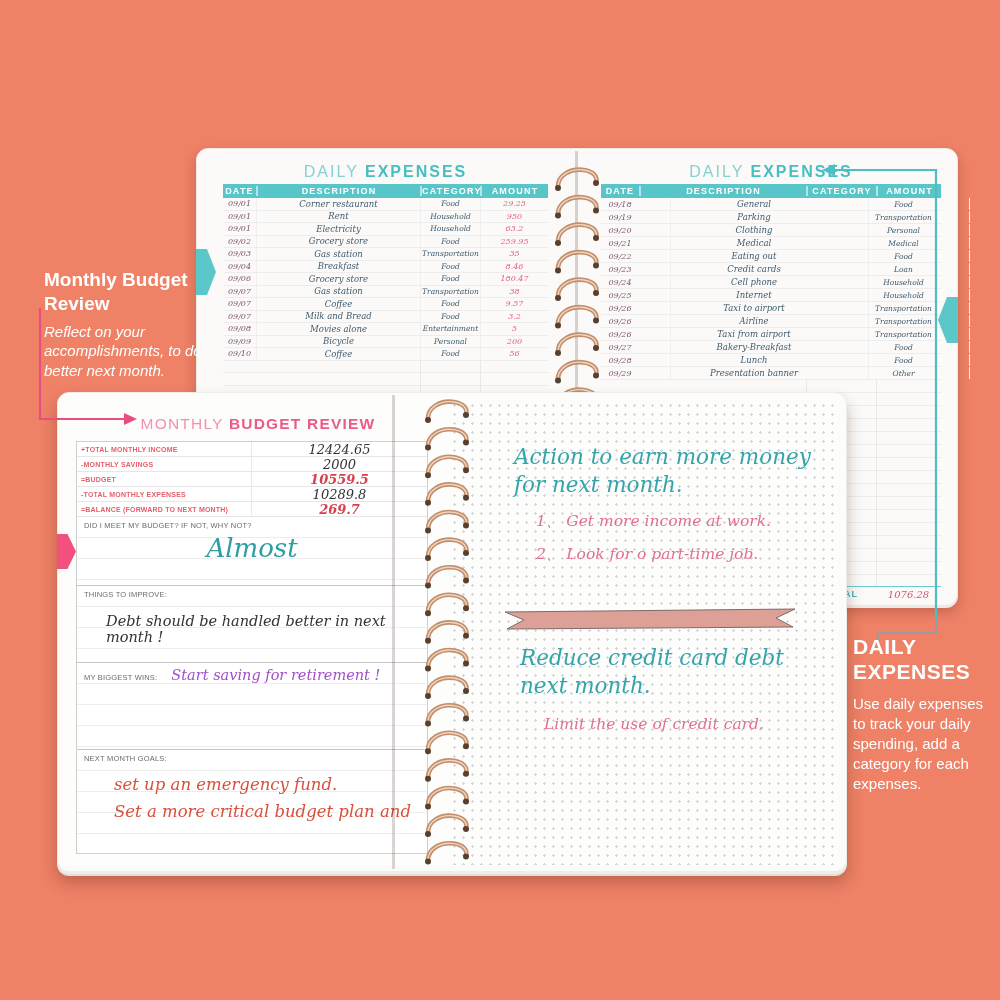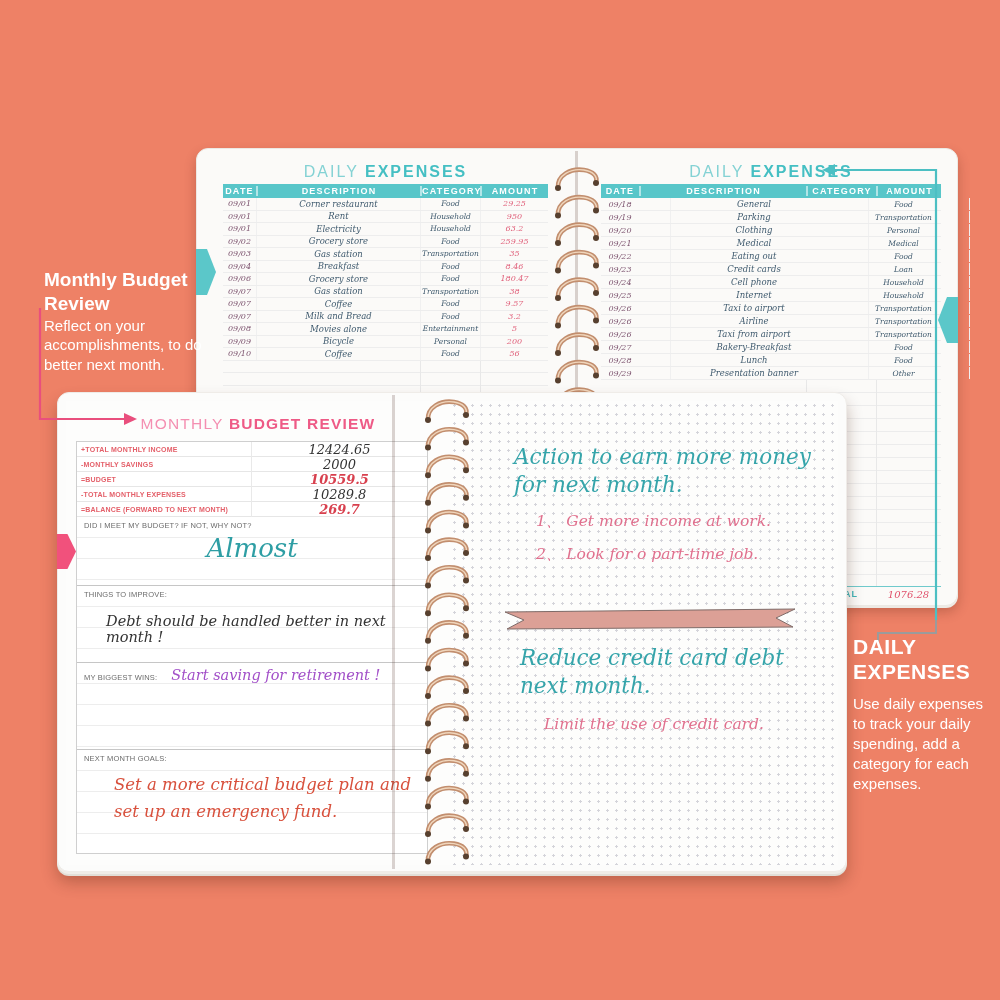--- a/index.html
+++ b/index.html
@@ -93,21 +93,21 @@
   
   .spiral { position:absolute; z-index:3; }
   .spiral-top { left:354px; top:16px; }
   .spiral-bot { left:363px; top:4px; }
 
   
   .connectors { position:absolute; left:0; top:0; z-index:10; pointer-events:none; }
   .ann { position:absolute; z-index:11; color:#FFFFFF; }
   .ann-left { left:44px; top:268px; width:175px; }
   .ann-left h2 { font-size:19px; font-weight:700; line-height:1.25; }
-  .ann-left p { font-size:15px; line-height:1.3; width:163px; }
+  .ann-left p { font-size:15px; line-height:1.3; margin-top:6px; width:163px;font-style:italic; }
   .ann-right { left:853px; top:634px; width:146px; }
   .ann-right h2 { font-size:21px; font-weight:700; line-height:1.2; letter-spacing:.5px; }
   .ann-right p { font-size:15px; line-height:1.33; margin-top:10px; width:144px; }
 </style>
 </head>
 <body>
 
 <div id="scene">
 
   <div class="top-spread">
@@ -413,22 +413,22 @@
         <div class="sec sec3">
           <div class="sec3-line">
             <span class="sec-label">MY BIGGEST WINS:</span>
             <span class="ans-wins hw">Start saving for retirement !</span>
           </div>
         </div>
 
         <div class="sec sec4">
           <div class="sec-label">NEXT MONTH GOALS:</div>
           <div class="ans-goals hw">
+            <div>set up an emergency fund.</div>
             <div>Set a more critical budget plan and</div>
-            <div>set up an emergency fund.</div>
           </div>
         </div>
       </div>
     </div>
 
     <div class="bs-right">
       <div class="note1 hw">
         <div>Action to earn more money</div>
         <div>for next month.</div>
       </div>

